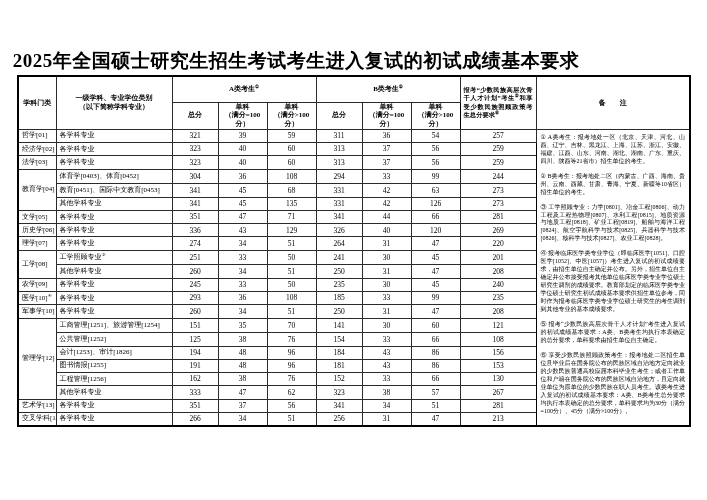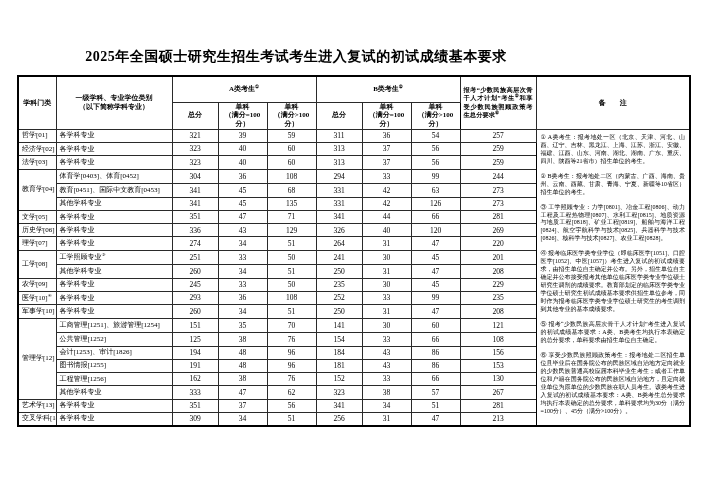--- a/index.html
+++ b/index.html
@@ -1,20 +1,20 @@
 <!DOCTYPE html>
 <html><head>
 <meta charset="utf-8">
 <style>
   html,body{margin:0;padding:0;background:#ffffff;}
   body{width:707px;height:500px;overflow:hidden;
        font-family:"Liberation Serif","DejaVu Serif",serif;color:#000;}
   .page{position:relative;width:707px;height:500px;background:#fff;}
   .title{position:absolute;top:48px;left:0;width:592px;text-align:center;
-         font-size:14px;font-weight:bold;letter-spacing:.5px;}
+         font-size:19px;font-weight:bold;letter-spacing:.5px;}
   table.score{position:absolute;left:17px;top:75px;width:672px;
          border-collapse:collapse;table-layout:fixed;border:2px solid #000;}
   th,td{border:1px solid #2a2a2a;padding:0 2px;box-sizing:border-box;}
   thead th{font-size:7px;font-weight:bold;text-align:center;height:26px;
          line-height:1.25;vertical-align:middle;}
   th.pre,td.pre{white-space:pre-line;}
   thead{border-bottom:1.5px solid #000;}
   thead th.minority{font-size:6.3px;text-align:left;padding:1px 3px;
          font-weight:bold;text-align:justify;line-height:1.35;}
   tbody td{height:13.3px;line-height:1;}
@@ -199,29 +199,29 @@
         </tr>
         <tr class="gs">
           <td class="cat" rowspan="1">农学[09]</td>
           <td class="disc">各学科专业</td>
           <td class="num v0">245</td>
           <td class="num v1">33</td>
           <td class="num v2">50</td>
           <td class="num v3">235</td>
           <td class="num v4">30</td>
           <td class="num v5">45</td>
-          <td class="num v6">229</td>
+          <td class="num v6">240</td>
         </tr>
         <tr class="gs">
           <td class="cat" rowspan="1">医学[10]<sup>④</sup></td>
           <td class="disc">各学科专业</td>
           <td class="num v0">293</td>
           <td class="num v1">36</td>
           <td class="num v2">108</td>
-          <td class="num v3">252</td>
+          <td class="num v3">185</td>
           <td class="num v4">33</td>
           <td class="num v5">99</td>
           <td class="num v6">235</td>
         </tr>
         <tr class="gs">
           <td class="cat" rowspan="1">军事学[10]</td>
           <td class="disc">各学科专业</td>
           <td class="num v0">260</td>
           <td class="num v1">34</td>
           <td class="num v2">51</td>
@@ -298,21 +298,21 @@
           <td class="num v1">37</td>
           <td class="num v2">56</td>
           <td class="num v3">341</td>
           <td class="num v4">34</td>
           <td class="num v5">51</td>
           <td class="num v6">281</td>
         </tr>
         <tr class="gs">
           <td class="cat" rowspan="1">交叉学科[14]</td>
           <td class="disc">各学科专业</td>
-          <td class="num v0">309</td>
+          <td class="num v0">266</td>
           <td class="num v1">34</td>
           <td class="num v2">51</td>
           <td class="num v3">256</td>
           <td class="num v4">31</td>
           <td class="num v5">47</td>
           <td class="num v6">213</td>
         </tr>
       </tbody>
   </table>
 </div>

